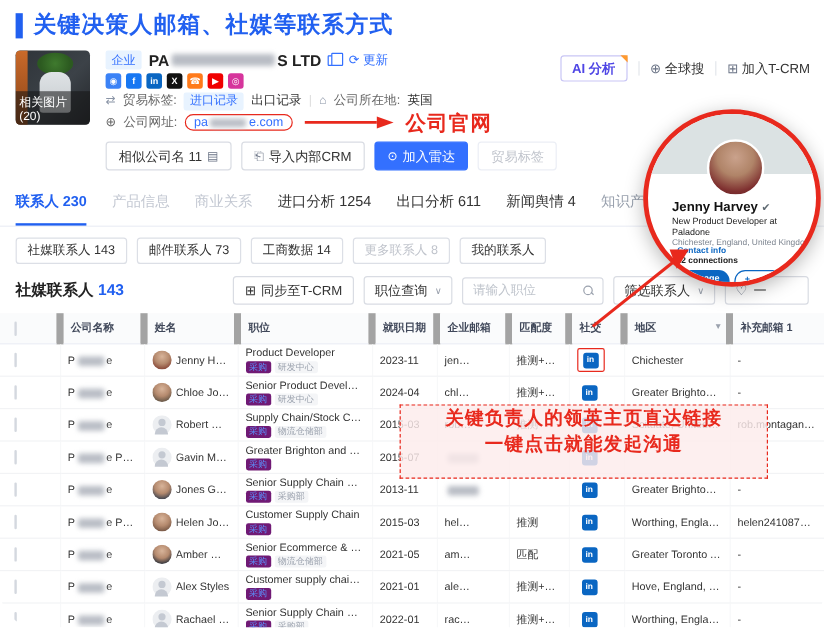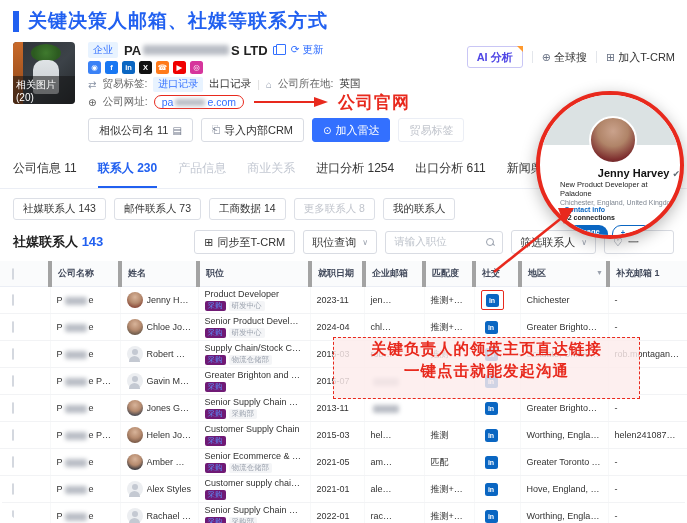--- a/index.html
+++ b/index.html
@@ -87,21 +87,21 @@
   .mag { position:relative; width:8px; height:8px; }
   .mag::before { content:""; position:absolute; left:0; top:0; width:6px; height:6px; border:1.2px solid #9aa1ad; border-radius:50%; }
   .mag::after { content:""; position:absolute; left:6px; top:6px; width:3px; height:1.2px; background:#9aa1ad; transform:rotate(45deg); }
   .favbox { border:1px solid #d9dce3; border-radius:3px; padding:3.5px 8px; font-size:11px; color:#333;
             width:70px; display:flex; gap:5px; align-items:center; background:#fff; }
   .heart { color:#6b7486; }
 
   
   table { width:687px; table-layout:fixed; border-collapse:collapse; font-size:9px; color:#333; }
   thead th { background:#fafbfc; font-weight:bold; color:#40485a; font-size:9px; text-align:left;
-             padding:6px 6px; border-bottom:1px solid #ebeef5; border-right:4px solid #a3a3a3; position:relative; white-space:nowrap; }
+             padding:6px 6px; border-bottom:1px solid #ebeef5; border-right:6px solid #a3a3a3; position:relative; white-space:nowrap; }
   thead th:last-child { border-right:none; }
   td { padding:2px 6px; height:26px; border-bottom:1px solid #f2f3f5; border-right:1px solid #f7f8f9;
        vertical-align:middle; overflow:hidden; white-space:nowrap; text-overflow:ellipsis; }
   td:last-child { border-right:none; }
   .cb { width:11px; height:11px; border:1px solid #d4d8df; border-radius:2px; background:#fff; margin-left:6px; }
   .avatarcell { display:flex; align-items:center; gap:4px; overflow:hidden; }
   .av { flex:none; width:16px; height:16px; border-radius:50%; }
   .av.ph { background:#eceef1; position:relative; }
   .av.ph::before { content:""; position:absolute; left:5px; top:3px; width:6px; height:6px; border-radius:50%; background:#c4c9d2; }
   .av.ph::after { content:""; position:absolute; left:2.5px; top:9.5px; width:11px; height:7px; border-radius:6px 6px 0 0; background:#c4c9d2; }
@@ -125,21 +125,21 @@
               border:1.5px dashed #e8291d; background:rgba(253,236,236,0.82);
               display:flex; flex-direction:column; align-items:center; justify-content:flex-start; }
   .note-box div { color:#e8291d; font-size:15.5px; font-weight:bold; letter-spacing:1px; line-height:22px; }
   .profile-circle { position:absolute; left:536px; top:91px; width:148px; height:148px; border-radius:50%;
               border:4px solid #e8291d; background:#fff; overflow:hidden; z-index:30;
               box-shadow:0 4px 16px rgba(0,0,0,.28); }
   .li-banner { height:50px; background:#dbe2e3; }
   .li-avatar { position:absolute; left:49px; top:21px; width:48px; height:48px; border-radius:50%;
               border:2px solid #fff; background:radial-gradient(circle at 50% 30%,#caa28c 0%,#b08468 40%,#7e2f2f 75%,#5e1f26 100%); }
   .li-body { padding:22px 0 0 20px; }
-  .li-name { font-size:11px; font-weight:bold; color:#111;text-align:right; }
+  .li-name { font-size:11px; font-weight:bold; color:#111; }
   .li-verify { color:#5f6a72; font-size:9px; }
   .li-headline { font-size:7.5px; color:#222; margin-top:1px; }
   .li-loc { font-size:7px; color:#7d8590; margin-top:1px; }
   .li-contact { color:#0a66c2; font-weight:bold; }
   .li-conn { font-size:7px; color:#222; font-weight:bold; margin-top:1px; }
   .li-btns { display:flex; gap:4px; margin-top:4px; }
   .li-btn { font-size:7.5px; font-weight:bold; border-radius:9px; padding:2px 8px; }
   .li-btn.msg { background:#0a66c2; color:#fff; }
   .li-btn.fol { border:1px solid #0a66c2; color:#0a66c2; background:#fff; }
   .li-btn.more { border:1px solid #5f6a72; color:#404850; background:#fff; }
@@ -234,21 +234,20 @@
         </span>
         <span class="hsep"></span>
         <span class="hact">
           <span class="gi">⊞</span>
           <span>加入T-CRM</span>
         </span>
       </div>
   </div>
 
   <div class="tabs" id="tabs">
-      <span class="tab">公司信息 11</span>
       <span class="tab active">联系人 230</span>
       <span class="tab muted">产品信息</span>
       <span class="tab muted">商业关系</span>
       <span class="tab">进口分析 1254</span>
       <span class="tab">出口分析 611</span>
       <span class="tab">新闻舆情 4</span>
       <span class="tab dim">知识产权</span>
     </div>
 
   <div class="pills" id="pills">

